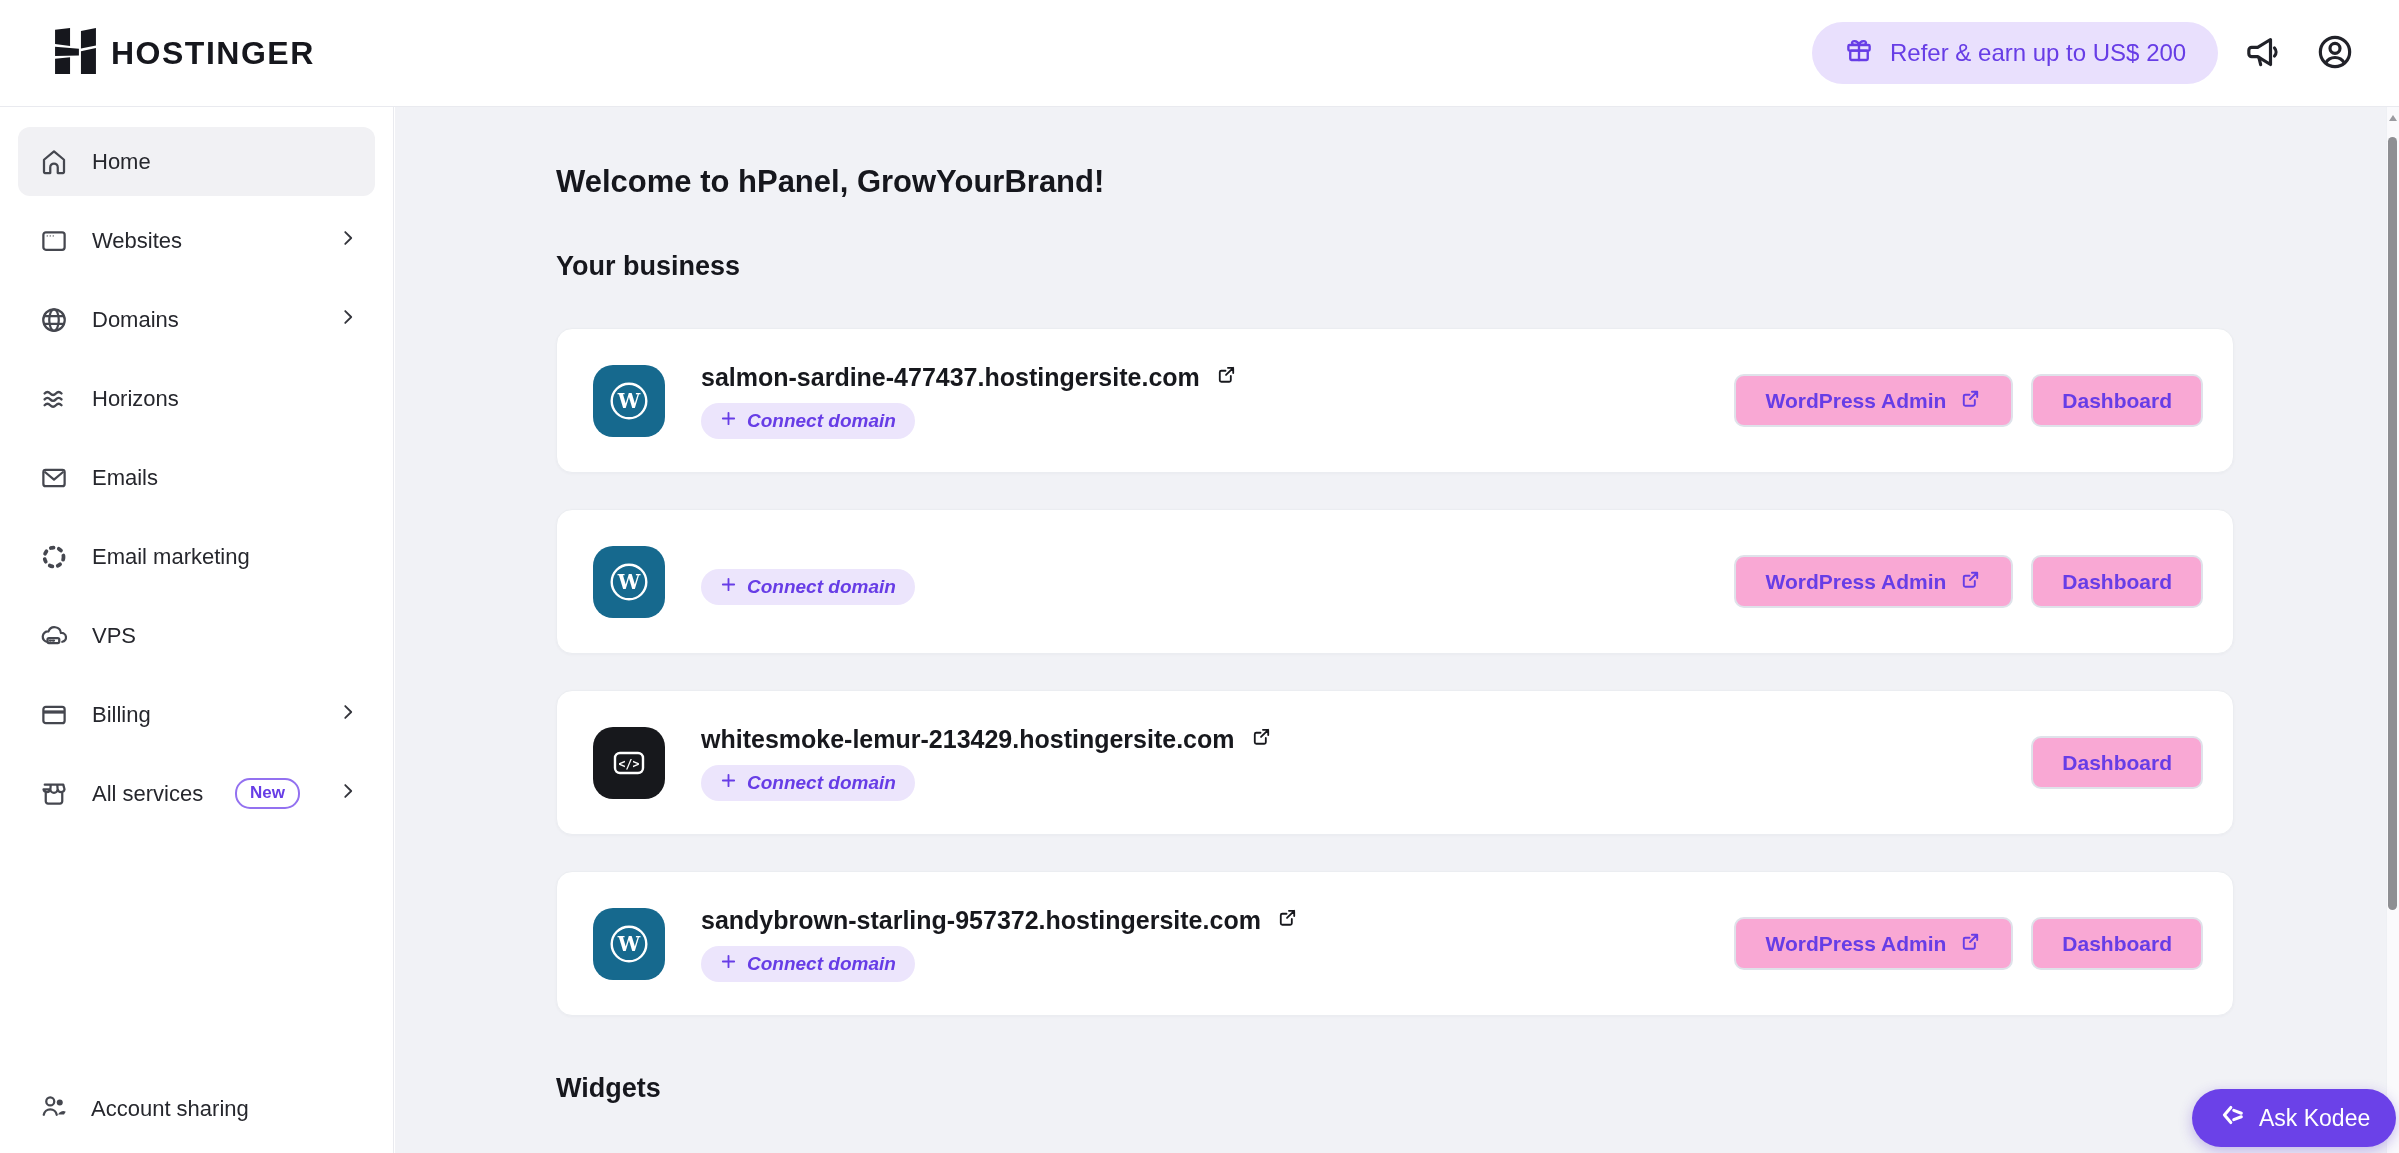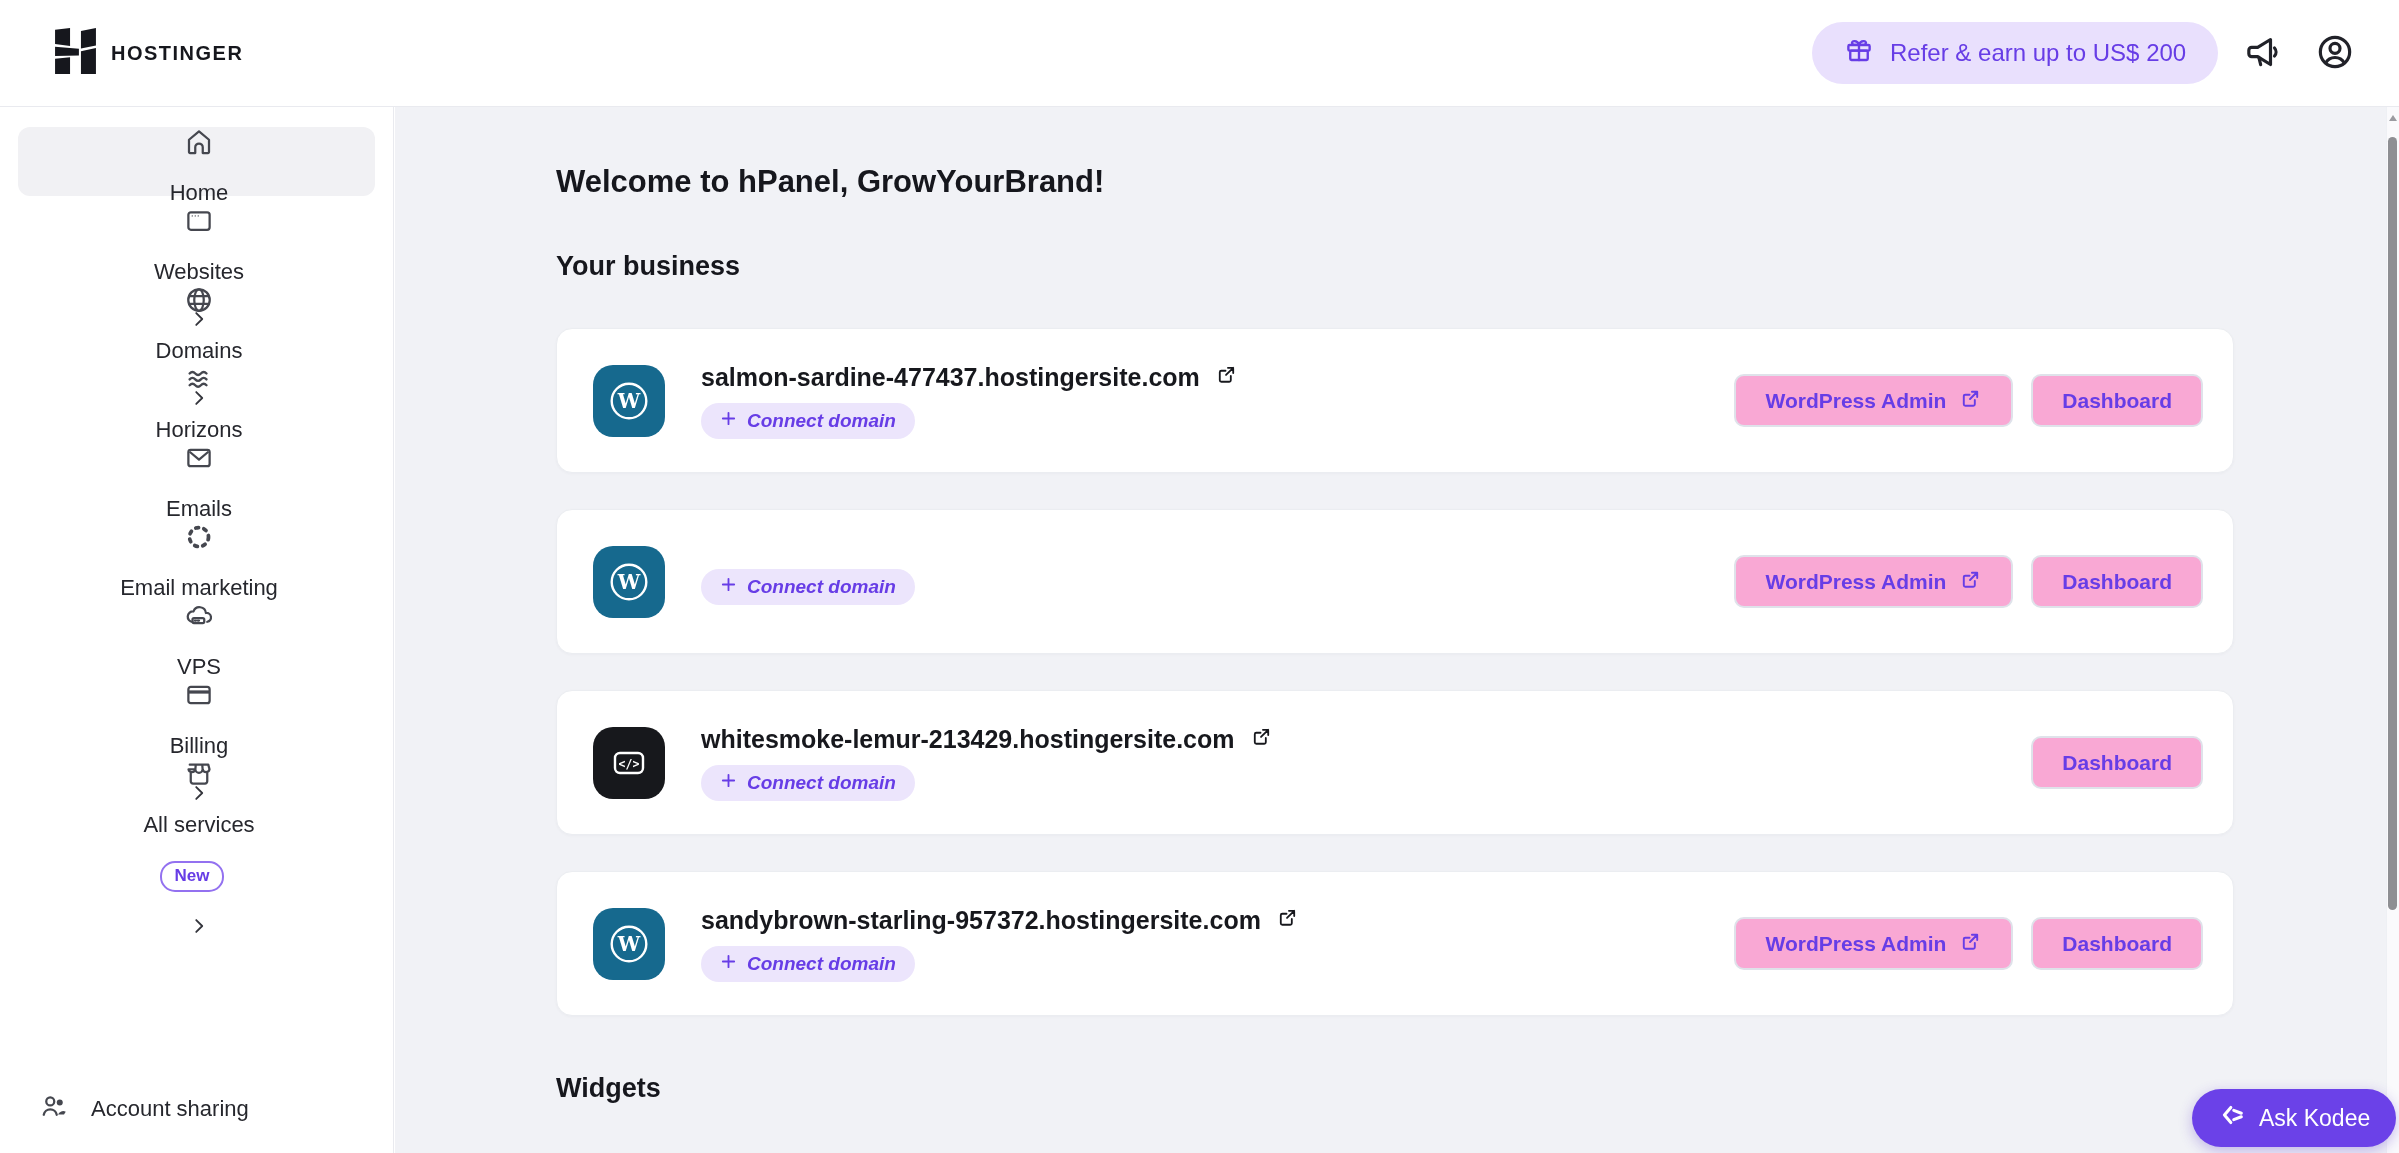--- a/index.html
+++ b/index.html
@@ -10,21 +10,21 @@
     position: relative;
     overflow: hidden;
     color: #1d1e20;
   }
   
   .header {
     position: absolute; top: 0; left: 0; right: 0; height: 107px;
     background: #fff; border-bottom: 1px solid #e9eaef; z-index: 10;
   }
   .logo-wrap { position: absolute; left: 55px; top: 0; height: 106px; display: flex; align-items: center; gap: 15px; }
-  .logo-text { font-size: 20px; font-weight: 800; letter-spacing: 1.5px; color: #16171d; }
+  .logo-text { font-size: 32px; font-weight: 800; letter-spacing: 1.5px; color: #16171d; }
   .search-box {
     position: absolute; left: 50%; top: 25px; transform: translateX(-50%);
     width: 602px; height: 57px; background: #fff;
     border: 2px solid #ebecf1; border-radius: 10px;
     display: flex; align-items: center; padding: 0 16px 0 20px;
   }
   .search-box input {
     flex: 1; border: none; outline: none; font-family: inherit;
     font-size: 22px; color: #1d1e20; background: transparent; margin-left: 16px;
   }
@@ -48,21 +48,21 @@
   .profile-pos { left: 2312px; }
 
   
   .sidebar {
     position: absolute; top: 107px; left: 0; bottom: 0; width: 394px;
     background: #fff; border-right: 1px solid #e9eaef; padding: 20px 18px; z-index: 5;
   }
   .nav-item {
     display: flex; align-items: center; height: 69px; border-radius: 12px;
     padding: 0 16px 0 21px; gap: 23px; font-size: 22px; color: #26272d;
-    cursor: pointer; margin-bottom: 10px; background: transparent; flex-direction: column;
+    cursor: pointer; margin-bottom: 10px; background: transparent;
   }
   .nav-item.active { background: #f1f1f4; }
   .nav-icon { width: 30px; height: 30px; flex: none; display: flex; align-items: center; }
   .nav-label { flex: 1; }
   .badge-new {
     border: 2px solid #9371f0; color: #673de6; font-size: 17px; font-weight: 700;
     border-radius: 15px; padding: 3px 13px 4px; margin-right: 14px;
   }
   .account-item {
     position: absolute; bottom: 26px; left: 39px; display: flex; align-items: center;

